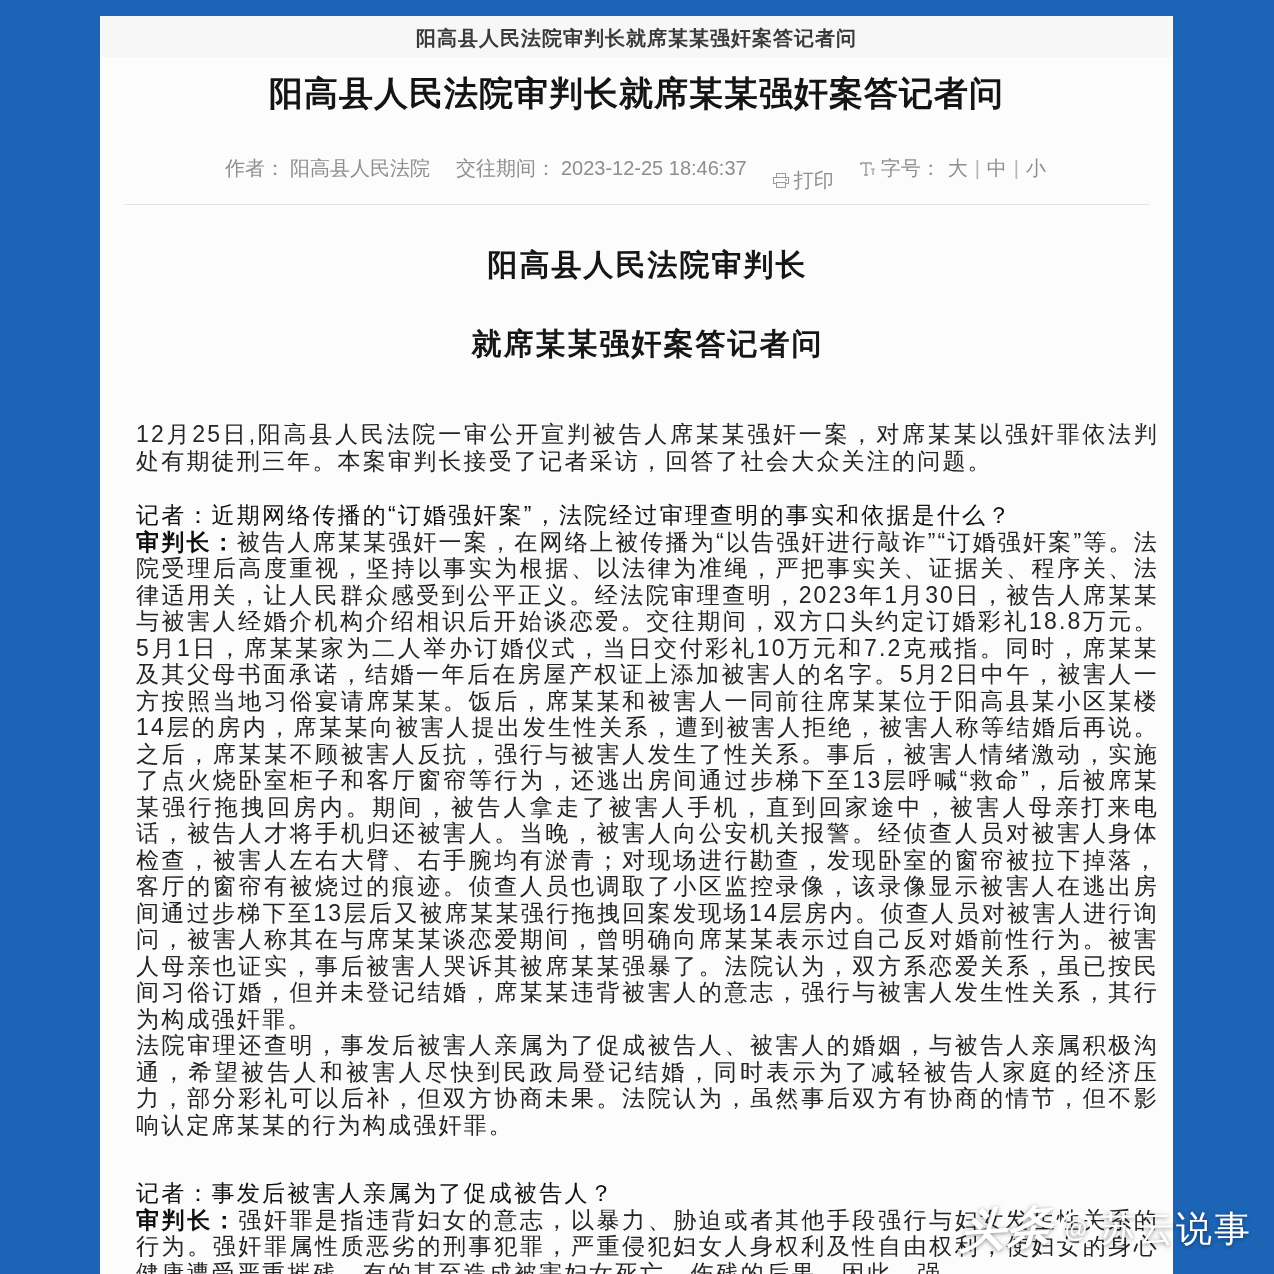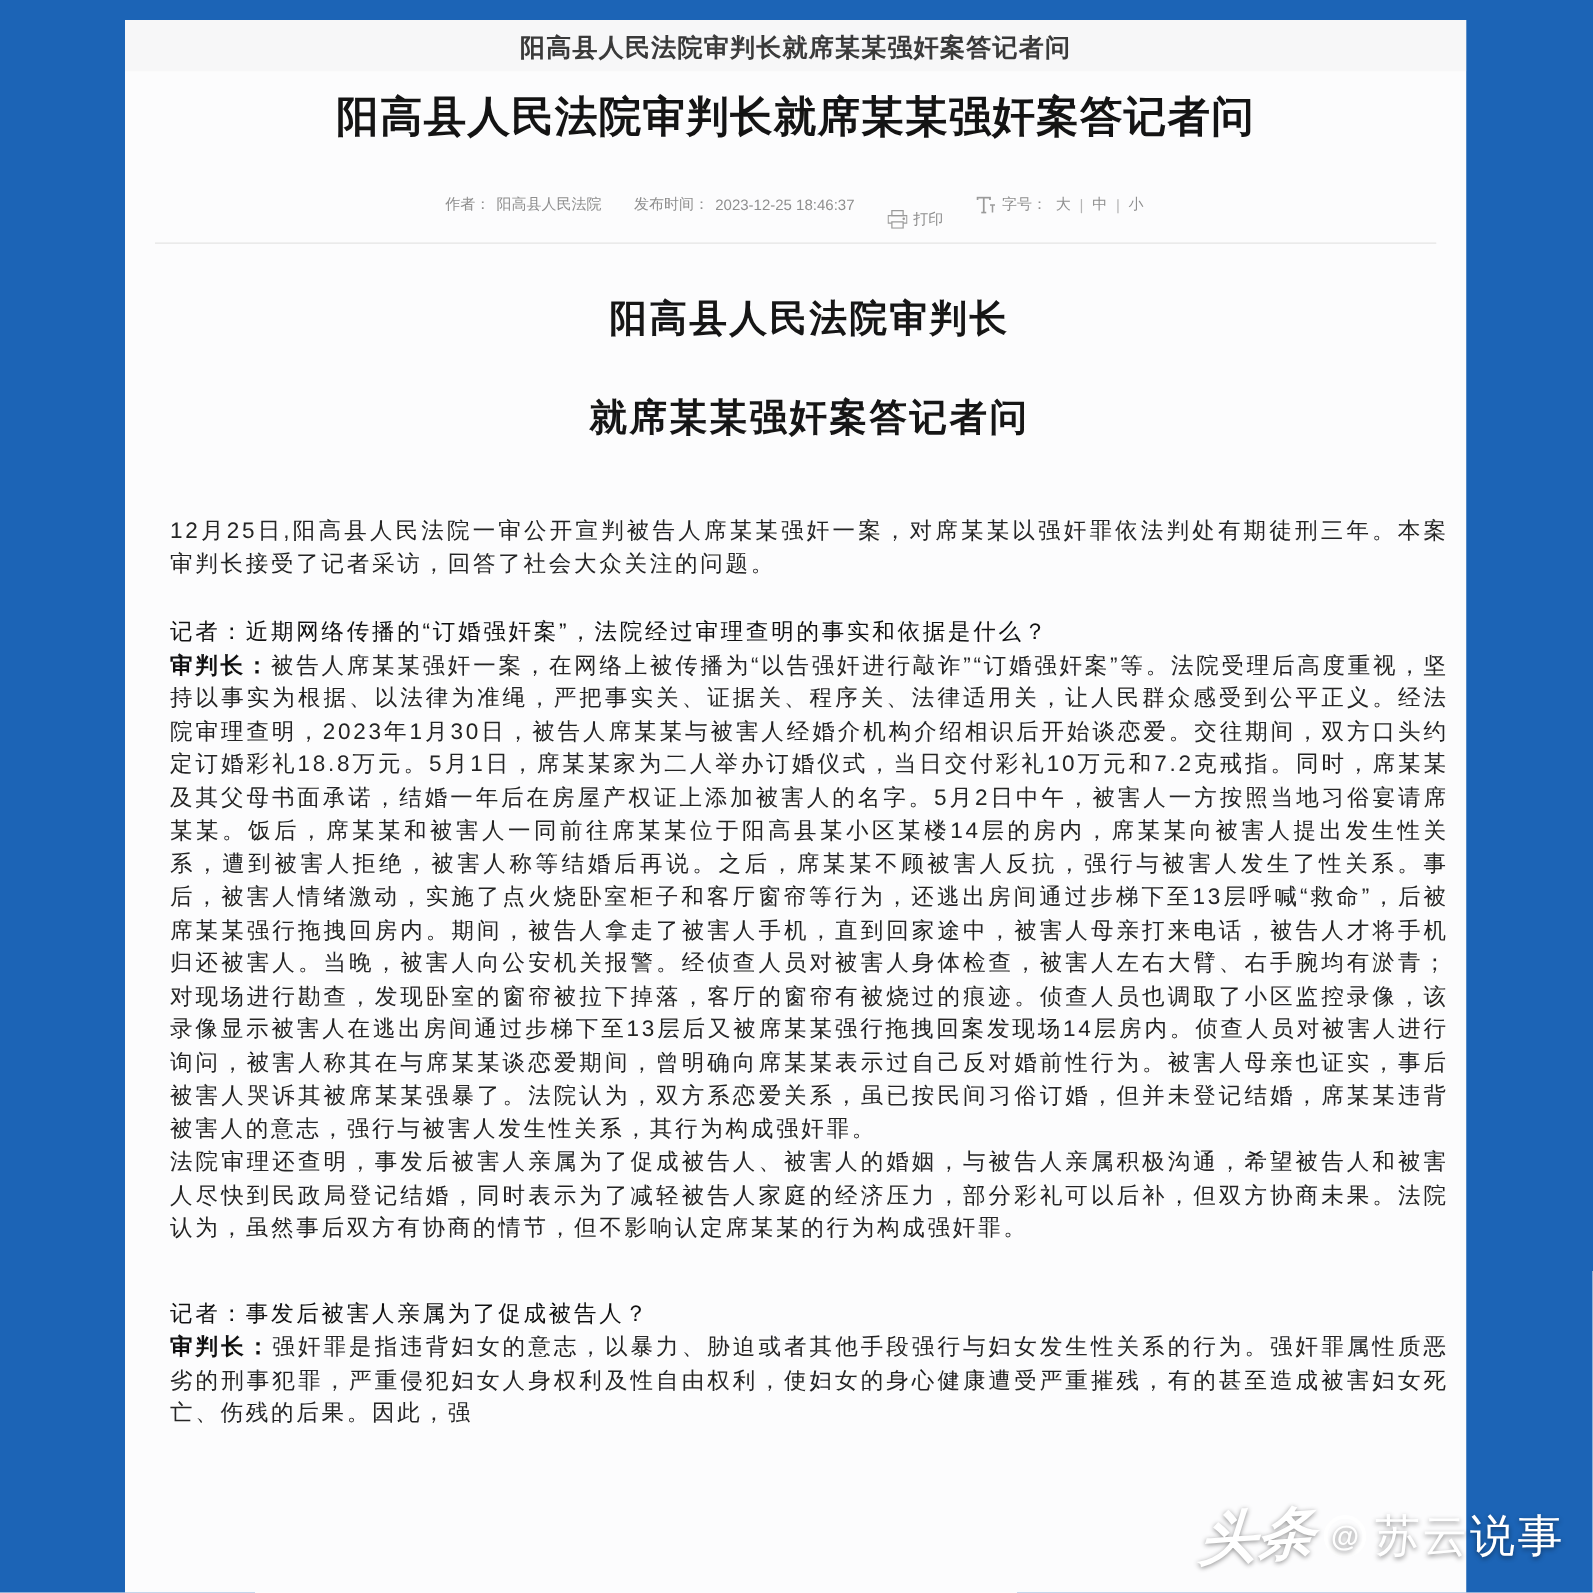--- a/index.html
+++ b/index.html
@@ -17,37 +17,37 @@
   }
   .breadcrumb-title{
     font-size:20px;font-weight:bold;color:#3a3a3a;letter-spacing:1px;
   }
   .main-title{
     margin:14px 0 0;text-align:center;font-size:34px;font-weight:bold;
     color:#141414;letter-spacing:1px;
   }
   .meta-row{
     margin-top:26px;display:flex;justify-content:center;align-items:center;
-    gap:26px;color:#8e8e8e;font-size:12px;
+    gap:26px;color:#8e8e8e;font-size:20px;
   }
   .meta-item{display:flex;align-items:center;gap:5px;white-space:nowrap;}
   .meta-item svg{display:block;}
   .print-btn{cursor:pointer;margin-top:24px;}
   .size-opt{cursor:pointer;padding:0 2px;}
   .size-div{color:#b5b5b5;}
   .separator{margin:10px 24px 0;border-top:1px solid #e3e3e4;height:0;}
   .article{padding:0 14px 0 36px;color:#242424;}
   .article h2{
     text-align:center;font-size:30px;font-weight:bold;color:#161616;
     margin:0;letter-spacing:2px;
   }
   .h2-first{margin-top:40px !important;}
   .h2-second{margin-top:38px !important;}
   .article p{
-    margin:0;font-size:18px;line-height:26.5px;letter-spacing:2.2px;
+    margin:0;font-size:23px;line-height:26.5px;letter-spacing:2.2px;
     text-align:justify;text-justify:inter-ideograph;
   }
   .intro{margin-top:56px !important;}
   .question{font-weight:normal;color:#101010;margin-top:28px !important;}
   .q2{margin-top:42px !important;}
   .answer b{font-weight:bold;color:#101010;}
   .bottom-line{
     position:absolute;left:0;bottom:0;width:100%;height:5px;background:#4a4a4a;
   }
   .watermark{
@@ -76,21 +76,21 @@
   </div>
 
   <h1 class="main-title">阳高县人民法院审判长就席某某强奸案答记者问</h1>
 
   <div class="meta-row">
     <span class="meta-item">
       <span>作者：</span>
         <span>阳高县人民法院</span>
     </span>
     <span class="meta-item">
-      <span>发布时间：</span>
+      <span>交往期间：</span>
         <span>2023-12-25 18:46:37</span>
     </span>
     <span class="meta-item print-btn">
       <span class="icon">
         <svg width="16" height="15" viewBox="0 0 16 15">
           <rect x="3.5" y="0.5" width="9" height="4" fill="none" stroke="#9a9a9a"></rect>
           <rect x="0.5" y="4.5" width="15" height="6" fill="none" stroke="#9a9a9a"></rect>
           <rect x="3.5" y="9.5" width="9" height="5" fill="#fcfcfd" stroke="#9a9a9a"></rect>
           <circle cx="13" cy="7" r="1" fill="#9a9a9a"></circle>
         </svg>

